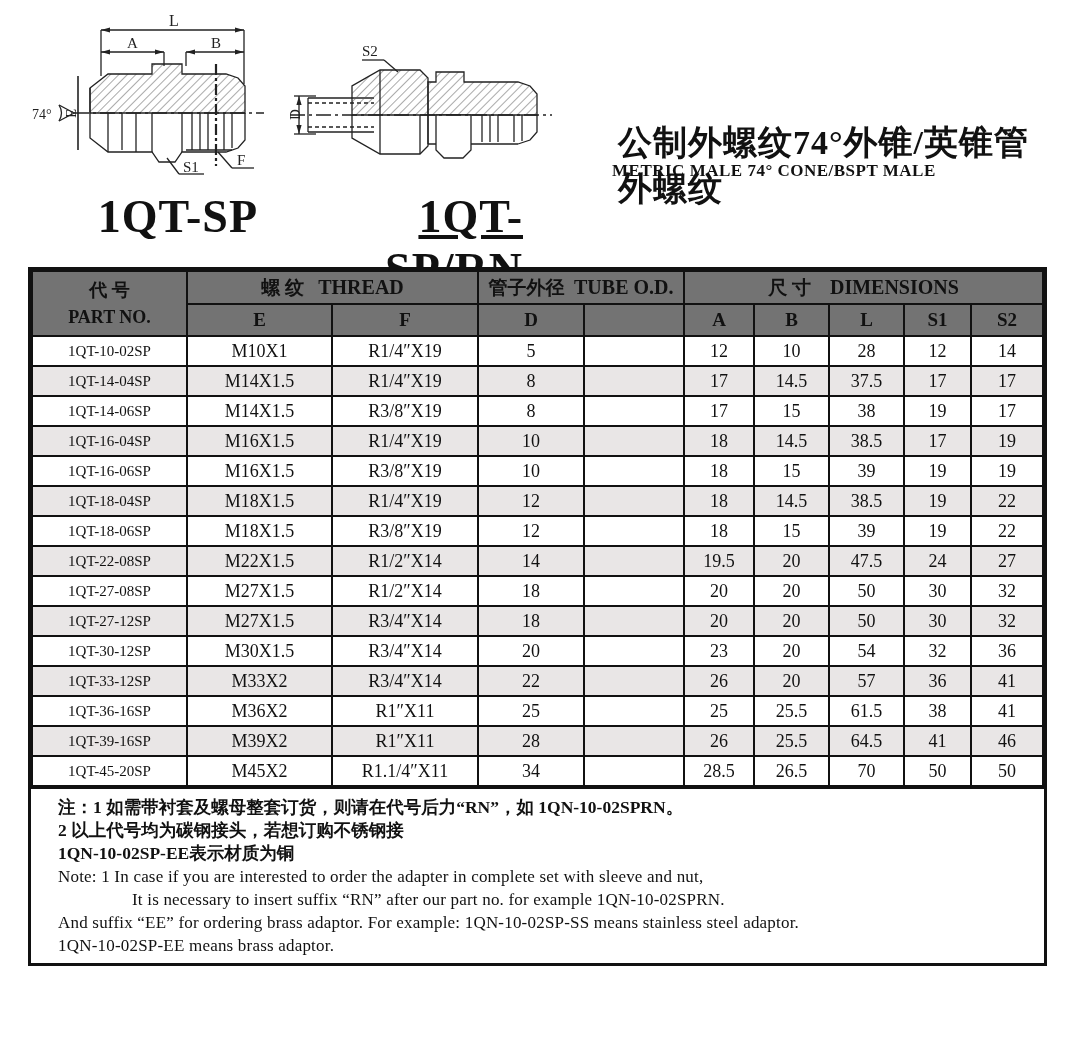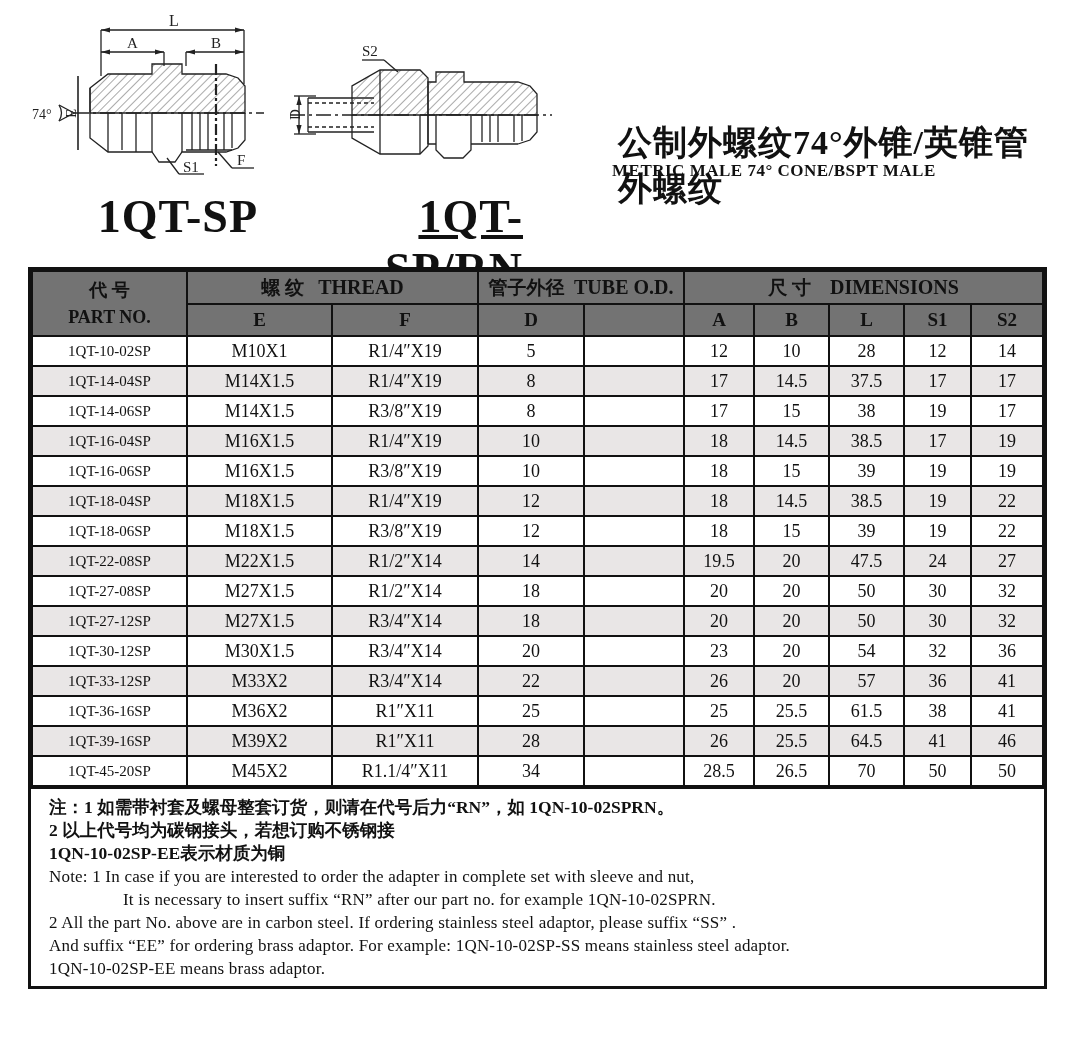--- a/index.html
+++ b/index.html
@@ -46,21 +46,21 @@
   .hdr-sub th { height:32px; font-size:19px; }
   .hdr-part { font-size:18px; line-height:1.45; }
   .hdr-en { font-size:20px; font-weight:bold; }
   tbody td { height:30px; font-size:18px; }
   tbody td.col0 { font-size:15px; }
   tbody tr.alt td { background:#e9e6e6; }
 
   
   .notes {
     border-top:2px solid #111;
-    padding:7px 12px 6px 18px;
+    padding:7px 12px 6px 27px;
     font-size:17px; line-height:23px;
   }
   .note-line.zh { font-weight:bold; font-size:17.5px; }
   .note-line.en { font-weight:normal; letter-spacing:0.2px; }
   .note-line.indent { padding-left:74px; }
 </style>
 </head>
 <body>
 
 <div class="page">
@@ -409,19 +409,18 @@
           </tr>
         </tbody>
     </table>
 
     <div class="notes">
       <div class="note-line zh">注：1 如需带衬套及螺母整套订货，则请在代号后力“RN”，如 1QN-10-02SPRN。</div>
       <div class="note-line zh">2 以上代号均为碳钢接头，若想订购不锈钢接</div>
       <div class="note-line zh">1QN-10-02SP-EE表示材质为铜</div>
       <div class="note-line en">Note:  1 In case if  you are interested to order the adapter in  complete set with sleeve and nut,</div>
       <div class="note-line en indent">It is necessary to insert suffix  “RN” after our part no.  for example 1QN-10-02SPRN.</div>
-      <div class="note-line en">2 All the part No.  above are in carbon steel.  If ordering stainless steel adaptor,  please suffix  “SS” .</div>
       <div class="note-line en">And suffix  “EE”  for ordering brass adaptor.  For example: 1QN-10-02SP-SS  means stainless steel adaptor.</div>
       <div class="note-line en">1QN-10-02SP-EE means brass adaptor.</div>
     </div>
   </div>
 
 </div>
 
 </body></html>

